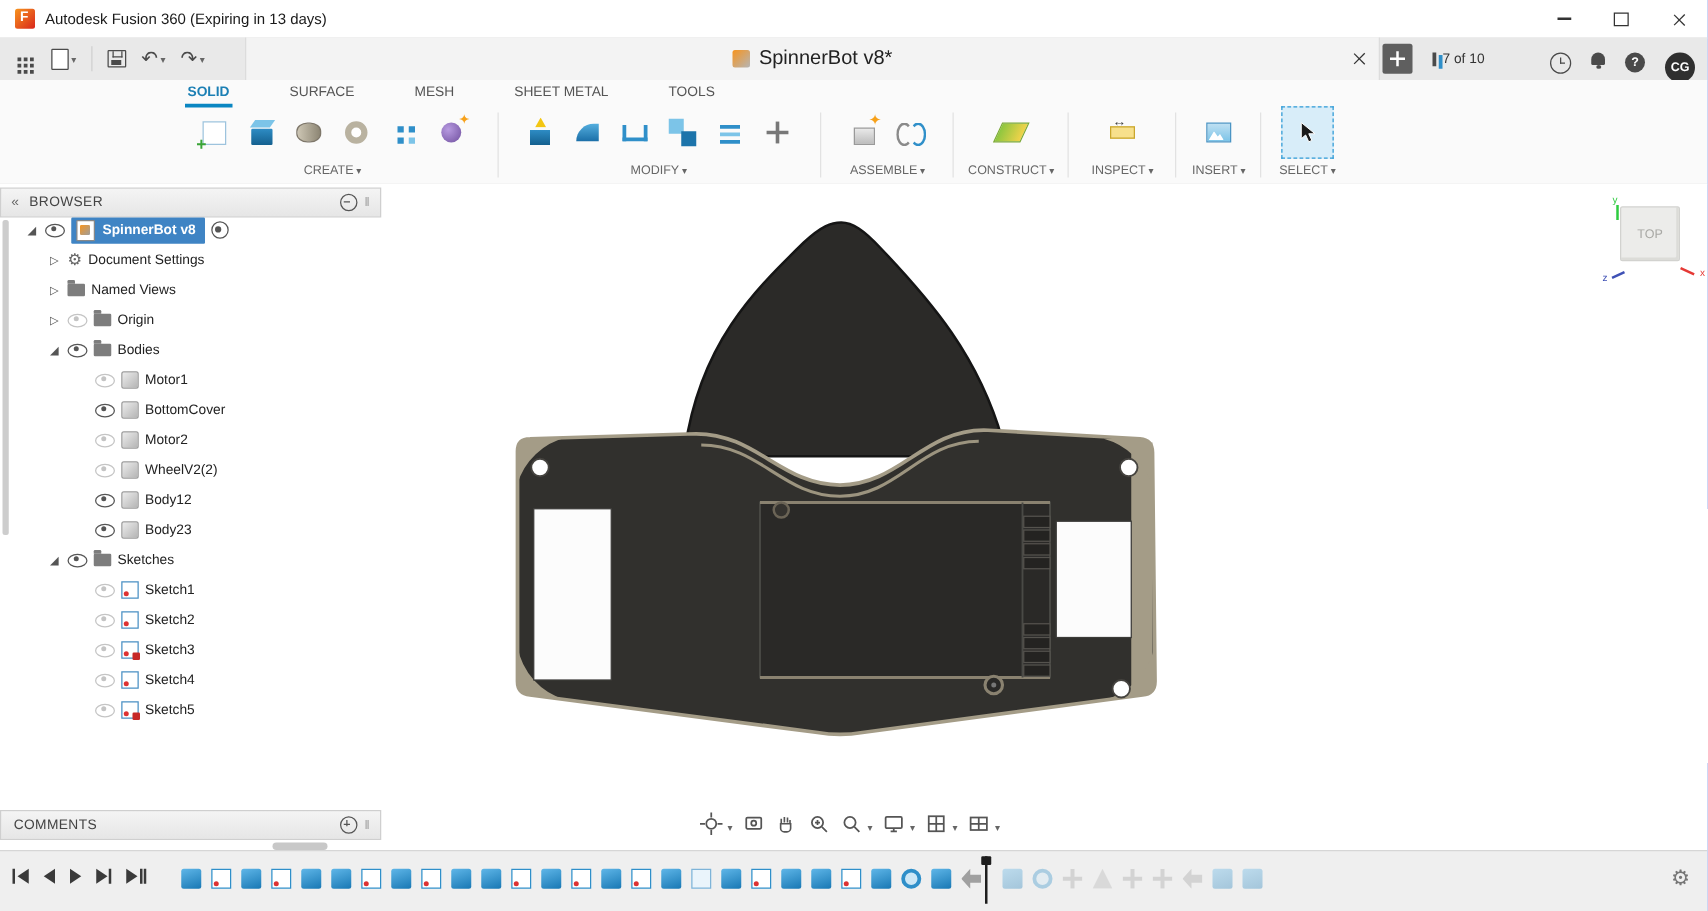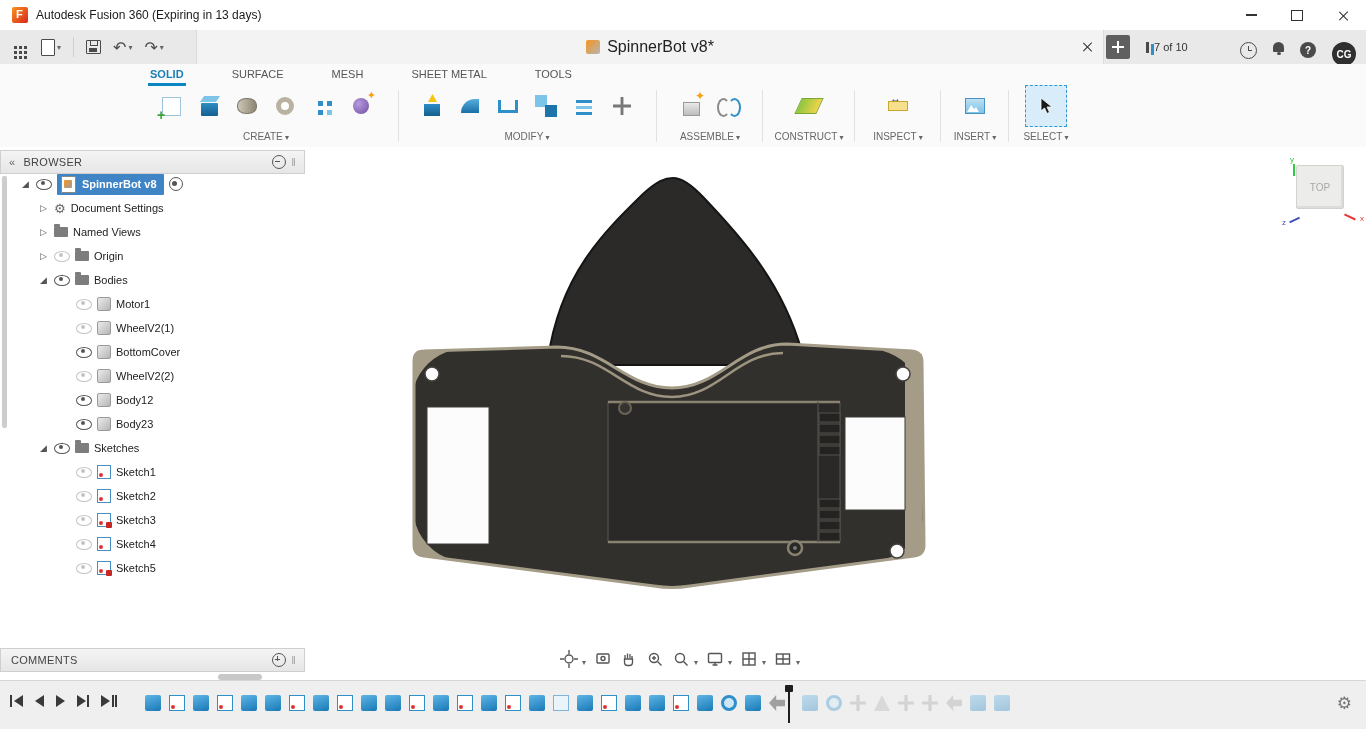--- a/index.html
+++ b/index.html
@@ -386,28 +386,28 @@
           <span class="eye"></span>
           <span class="folder"></span>
           <span class="lbl">Bodies</span>
         </div>
         <div class="trow" style="padding-left:64px">
           <span class="eye eye-off"></span>
           <span class="bodyic"></span>
           <span class="lbl">Motor1</span>
         </div>
         <div class="trow" style="padding-left:64px">
-          <span class="eye eye-off"></span>
-          <span class="bodyic"></span>
-          <span class="lbl">WheelV2(1)</span>
-        </div>
-        <div class="trow" style="padding-left:64px">
           <span class="eye"></span>
           <span class="bodyic"></span>
           <span class="lbl">BottomCover</span>
+        </div>
+        <div class="trow" style="padding-left:64px">
+          <span class="eye eye-off"></span>
+          <span class="bodyic"></span>
+          <span class="lbl">Motor2</span>
         </div>
         <div class="trow" style="padding-left:64px">
           <span class="eye eye-off"></span>
           <span class="bodyic"></span>
           <span class="lbl">WheelV2(2)</span>
         </div>
         <div class="trow" style="padding-left:64px">
           <span class="eye"></span>
           <span class="bodyic"></span>
           <span class="lbl">Body12</span>

